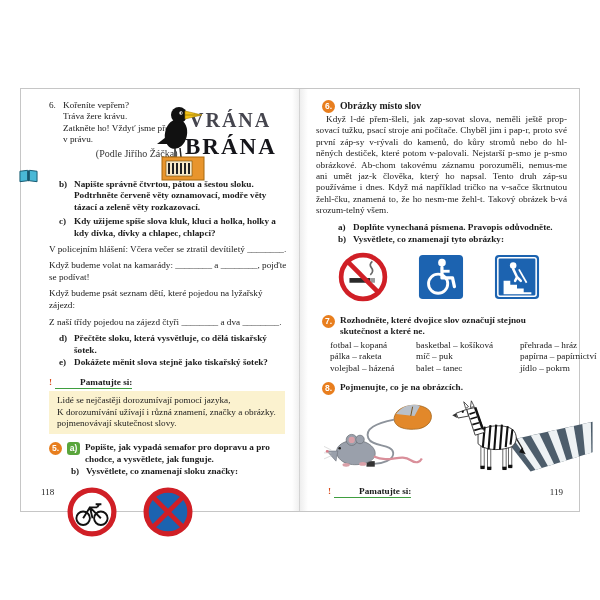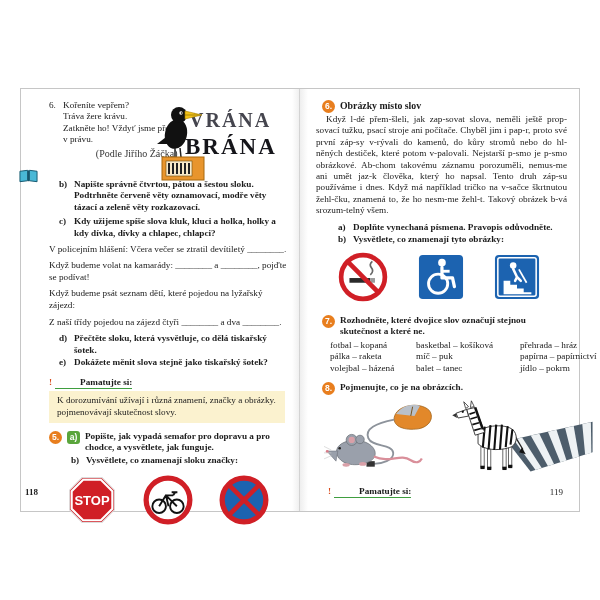--- a/index.html
+++ b/index.html
@@ -41,21 +41,21 @@
 
   .signs-row { display:flex; gap:26px; margin:9px 0 0 30px; }
   .icons-row { display:flex; gap:30px; margin:7px 0 0 22px; align-items:center; }
 
   .pairs { display:grid; grid-template-columns:86px 104px auto; margin:2px 0 0 14px; }
   .pairs div { white-space:nowrap; }
 
   .illus-row { display:flex; gap:4px; margin:2px 0 0 8px; align-items:flex-end; }
 
   .page-num { position:absolute; bottom:13px; font-size:9px; color:#222; }
-  .page-num.l { left:4px;font-weight:bold; } .page-num.r { right:16px; }
+  .page-num.l { left:20px; } .page-num.r { right:16px; }
 
   .para { text-align:justify; margin:1px 0 0 0; }
   .para .indent { display:inline-block; width:10px; }
 </style>
 </head>
 <body>
 
 <div class="spread">
 
   <div class="page left">
@@ -127,42 +127,36 @@
     </div>
     <div class="item" style="margin-top:1px">
       <span class="lbl">e)</span>
       <span class="txt bold">Dokážete měnit slova stejně jako tiskařský šotek?</span>
     </div>
 
     <div class="rem-head">
       <span class="excl">!</span><span class="t">Pamatujte si:</span>
     </div>
     <div class="ybox">
+      <div>Lidé se nejčastěji dorozumívají pomocí jazyka,</div>
       <div>K dorozumívání užívají i různá znamení, značky a obrázky.</div>
       <div>pojmenovávají skutečnost slovy.</div>
     </div>
 
     <div class="ex-head">
       <span class="badge">5.</span>
       <span class="badge green">a)</span>
       <span class="txt">Popište, jak vypadá semafor pro dopravu a pro chodce, a vysvětlete, jak funguje.</span>
     </div>
     <div class="item" style="margin-left:34px; margin-top:1px">
       <span class="lbl">b)</span>
       <span class="txt bold">Vysvětlete, co znamenají sloku značky:</span>
     </div>
 
     <div class="signs-row">
-      <span>
-        <svg width="50" height="50" viewBox="0 0 48 48">
-          <polygon points="14.5,2.5 33.5,2.5 45.5,14.5 45.5,33.5 33.5,45.5 14.5,45.5 2.5,33.5 2.5,14.5" fill="#d01f26" stroke="#dcdcdc" stroke-width="1"></polygon>
-          <polygon points="15.5,4.5 32.5,4.5 43.5,15.5 43.5,32.5 32.5,43.5 15.5,43.5 4.5,32.5 4.5,15.5" fill="#d01f26" stroke="#ffffff" stroke-width="2"></polygon>
-          <text x="24" y="28.5" text-anchor="middle" font-family="Liberation Sans, sans-serif" font-weight="bold" font-size="12.5" fill="#fff">STOP</text>
-        </svg>
-      </span>
       <span>
         <svg width="50" height="50" viewBox="0 0 48 48">
           <circle cx="24" cy="24" r="21" fill="#fff" stroke="#d01f26" stroke-width="5"></circle>
           <circle cx="15.5" cy="30" r="6.5" fill="none" stroke="#111" stroke-width="1.8"></circle>
           <circle cx="32.5" cy="30" r="6.5" fill="none" stroke="#111" stroke-width="1.8"></circle>
           <path d="M15.5,30 L22,19.5 L32.5,30 M22,19.5 L29,19.5 M24.5,30 L22,19.5 M29,19.5 L31,16.5 M27.5,16.5 L33,16.5" fill="none" stroke="#111" stroke-width="1.8" stroke-linejoin="round"></path>
         </svg>
       </span>
       <span>
         <svg width="50" height="50" viewBox="0 0 48 48">

